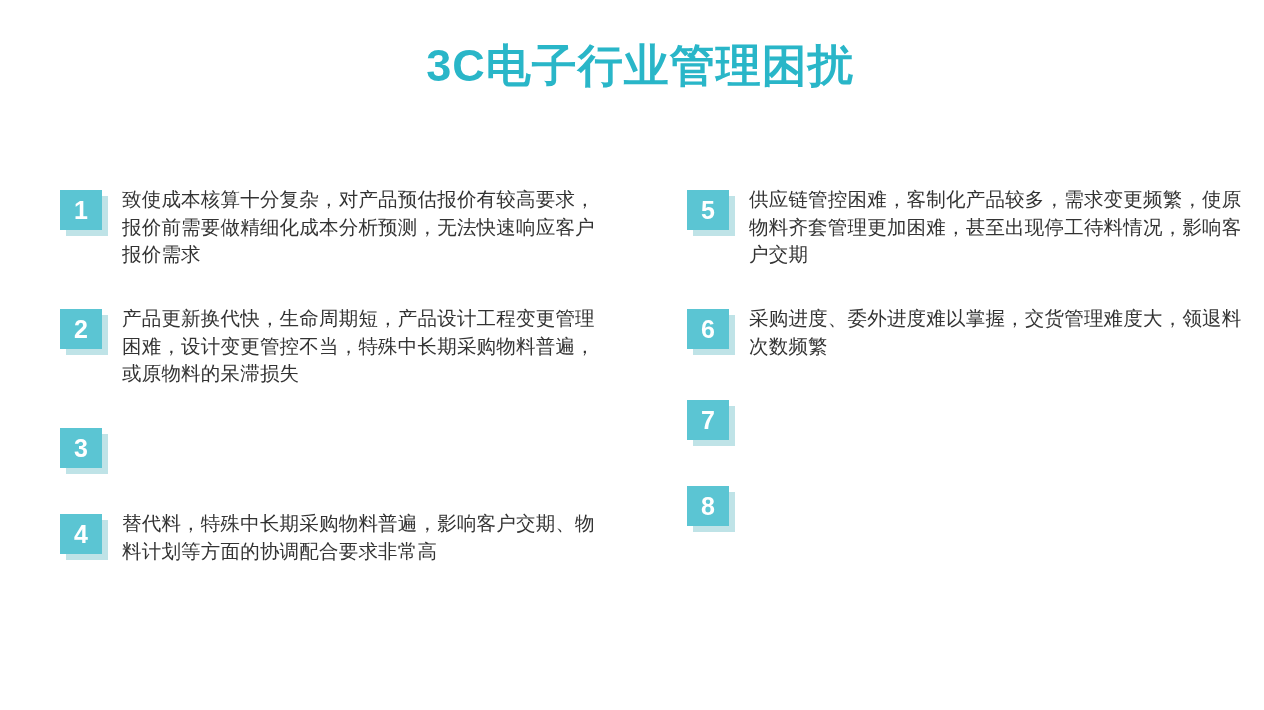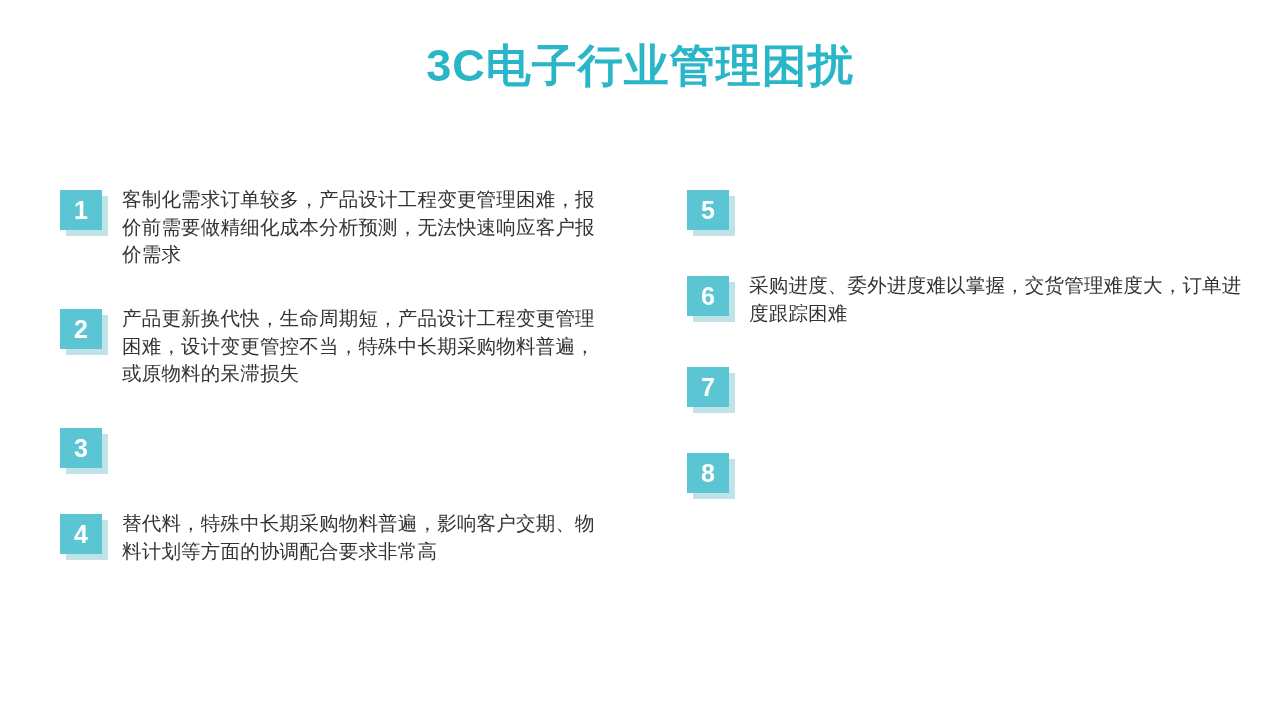--- a/index.html
+++ b/index.html
@@ -108,21 +108,21 @@
 
   <div class="columns">
 
     <div class="column left col-left">
 
       <div class="item">
         <div class="badge-wrap">
           <div class="badge-shadow"></div>
           <div class="badge">1</div>
         </div>
-        <div class="item-text">客制化需求订单较多，产品设计工程变更管理困难，报价前需要做精细化成本分析预测，无法快速响应客户报价需求</div>
+        <div class="item-text">致使成本核算十分复杂，对产品预估报价有较高要求，报价前需要做精细化成本分析预测，无法快速响应客户报价需求</div>
       </div>
 
       <div class="item">
         <div class="badge-wrap">
           <div class="badge-shadow"></div>
           <div class="badge">2</div>
         </div>
         <div class="item-text">产品更新换代快，生命周期短，产品设计工程变更管理困难，设计变更管控不当，特殊中长期采购物料普遍，或原物料的呆滞损失</div>
       </div>
 
@@ -143,28 +143,29 @@
 
     </div>
 
     <div class="column right col-right">
 
       <div class="item">
         <div class="badge-wrap">
           <div class="badge-shadow"></div>
           <div class="badge">5</div>
         </div>
+        <div class="item-text">供应链管控困难，客制化产品较多，需求变更频繁，使原物料齐套管理更加困难，甚至出现停工待料情况，影响客户交期</div>
       </div>
 
       <div class="item">
         <div class="badge-wrap">
           <div class="badge-shadow"></div>
           <div class="badge">6</div>
         </div>
-        <div class="item-text">采购进度、委外进度难以掌握，交货管理难度大，订单进度跟踪困难</div>
+        <div class="item-text">采购进度、委外进度难以掌握，交货管理难度大，领退料次数频繁</div>
       </div>
 
       <div class="item">
         <div class="badge-wrap">
           <div class="badge-shadow"></div>
           <div class="badge">7</div>
         </div>
       </div>
 
       <div class="item">

